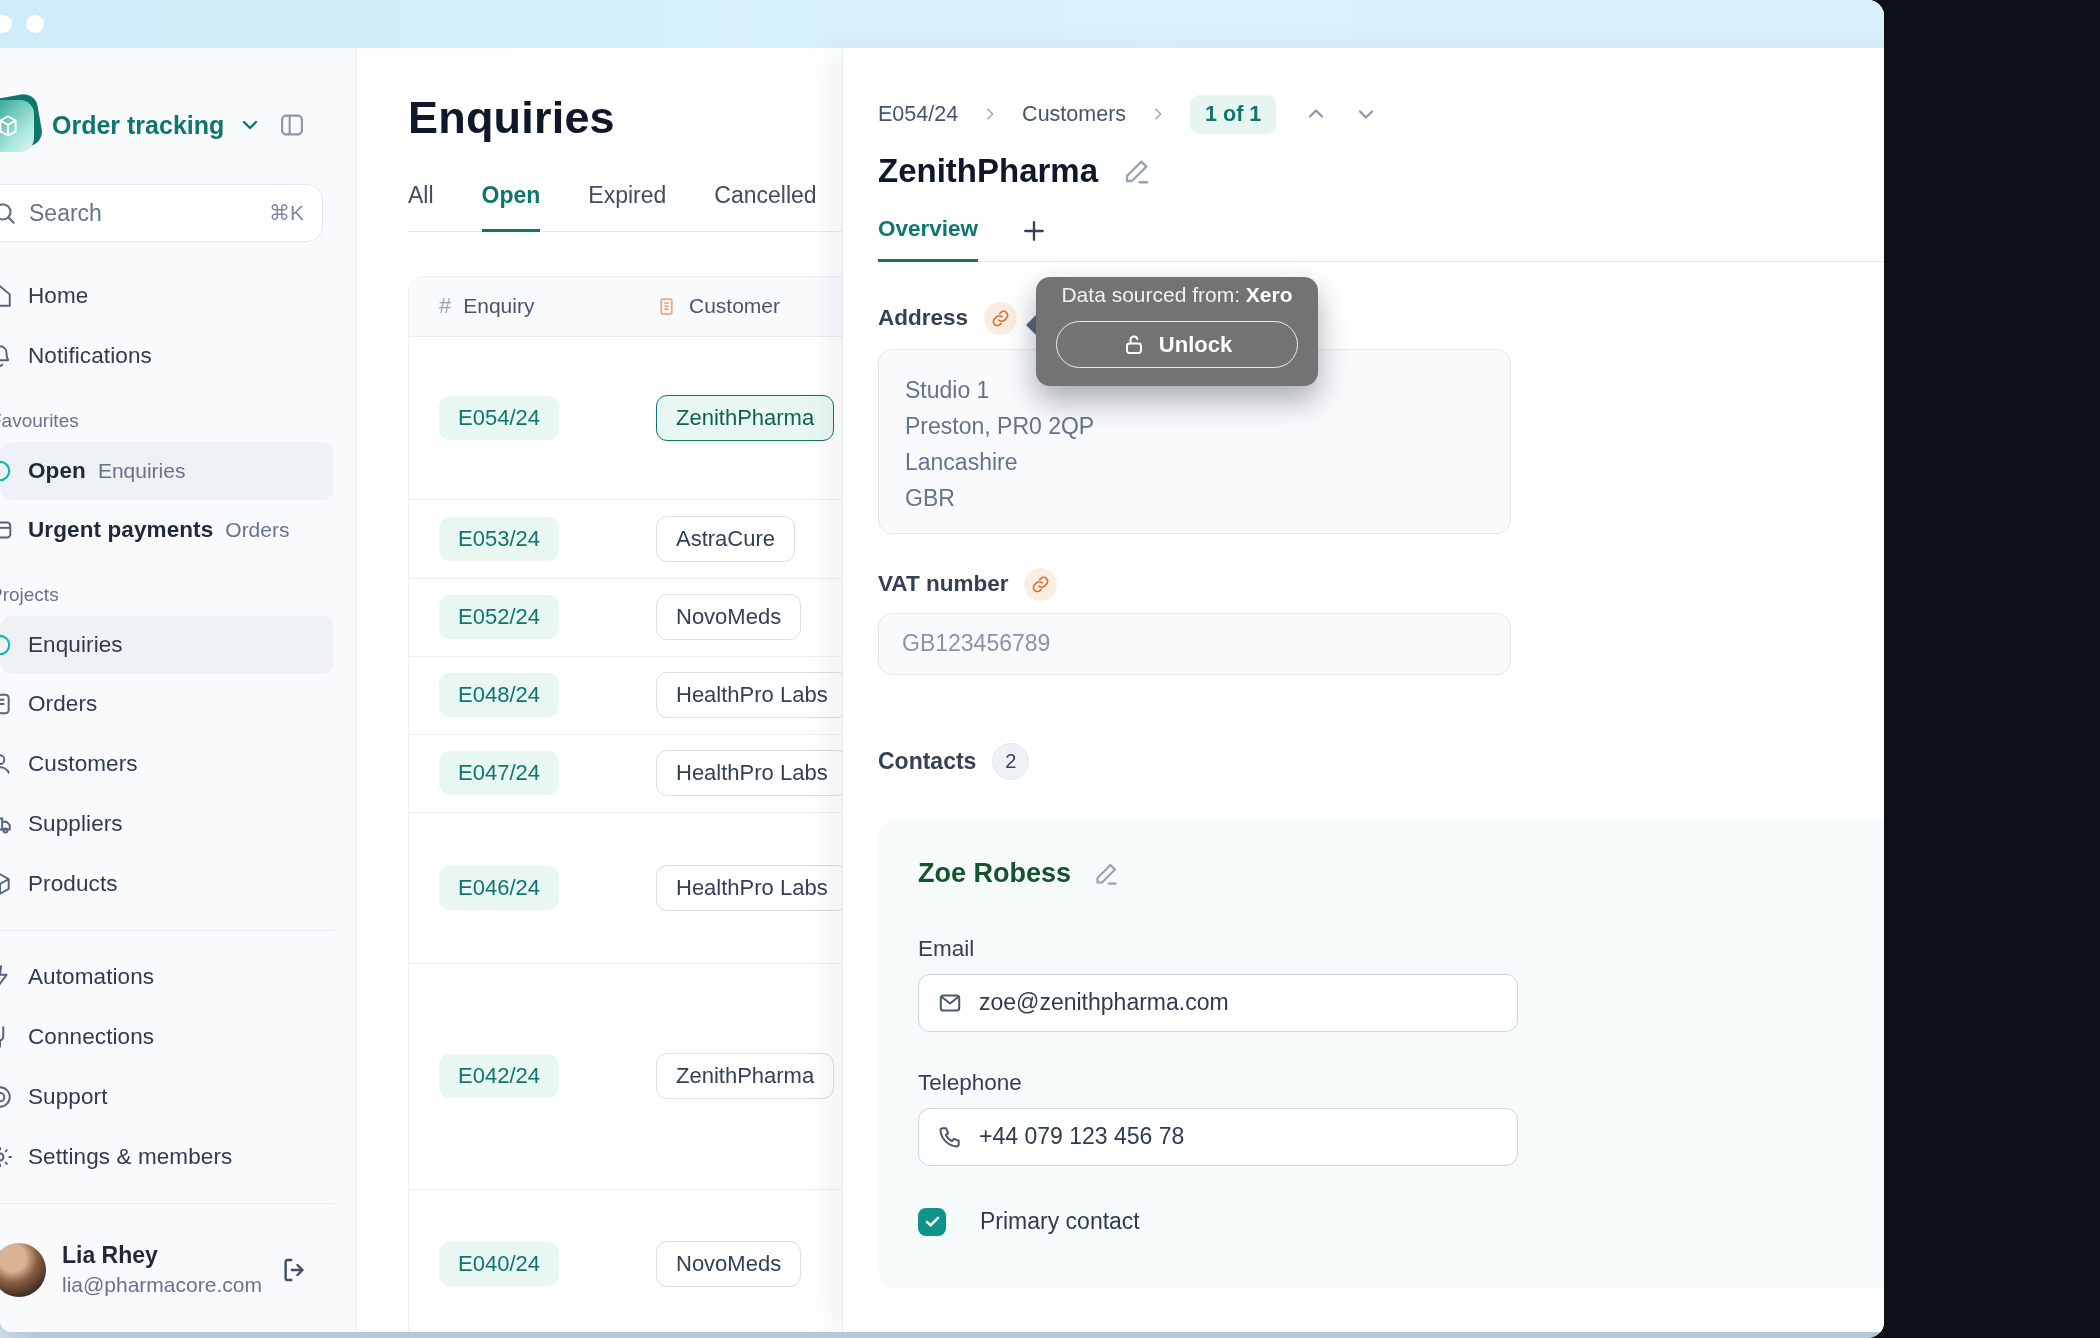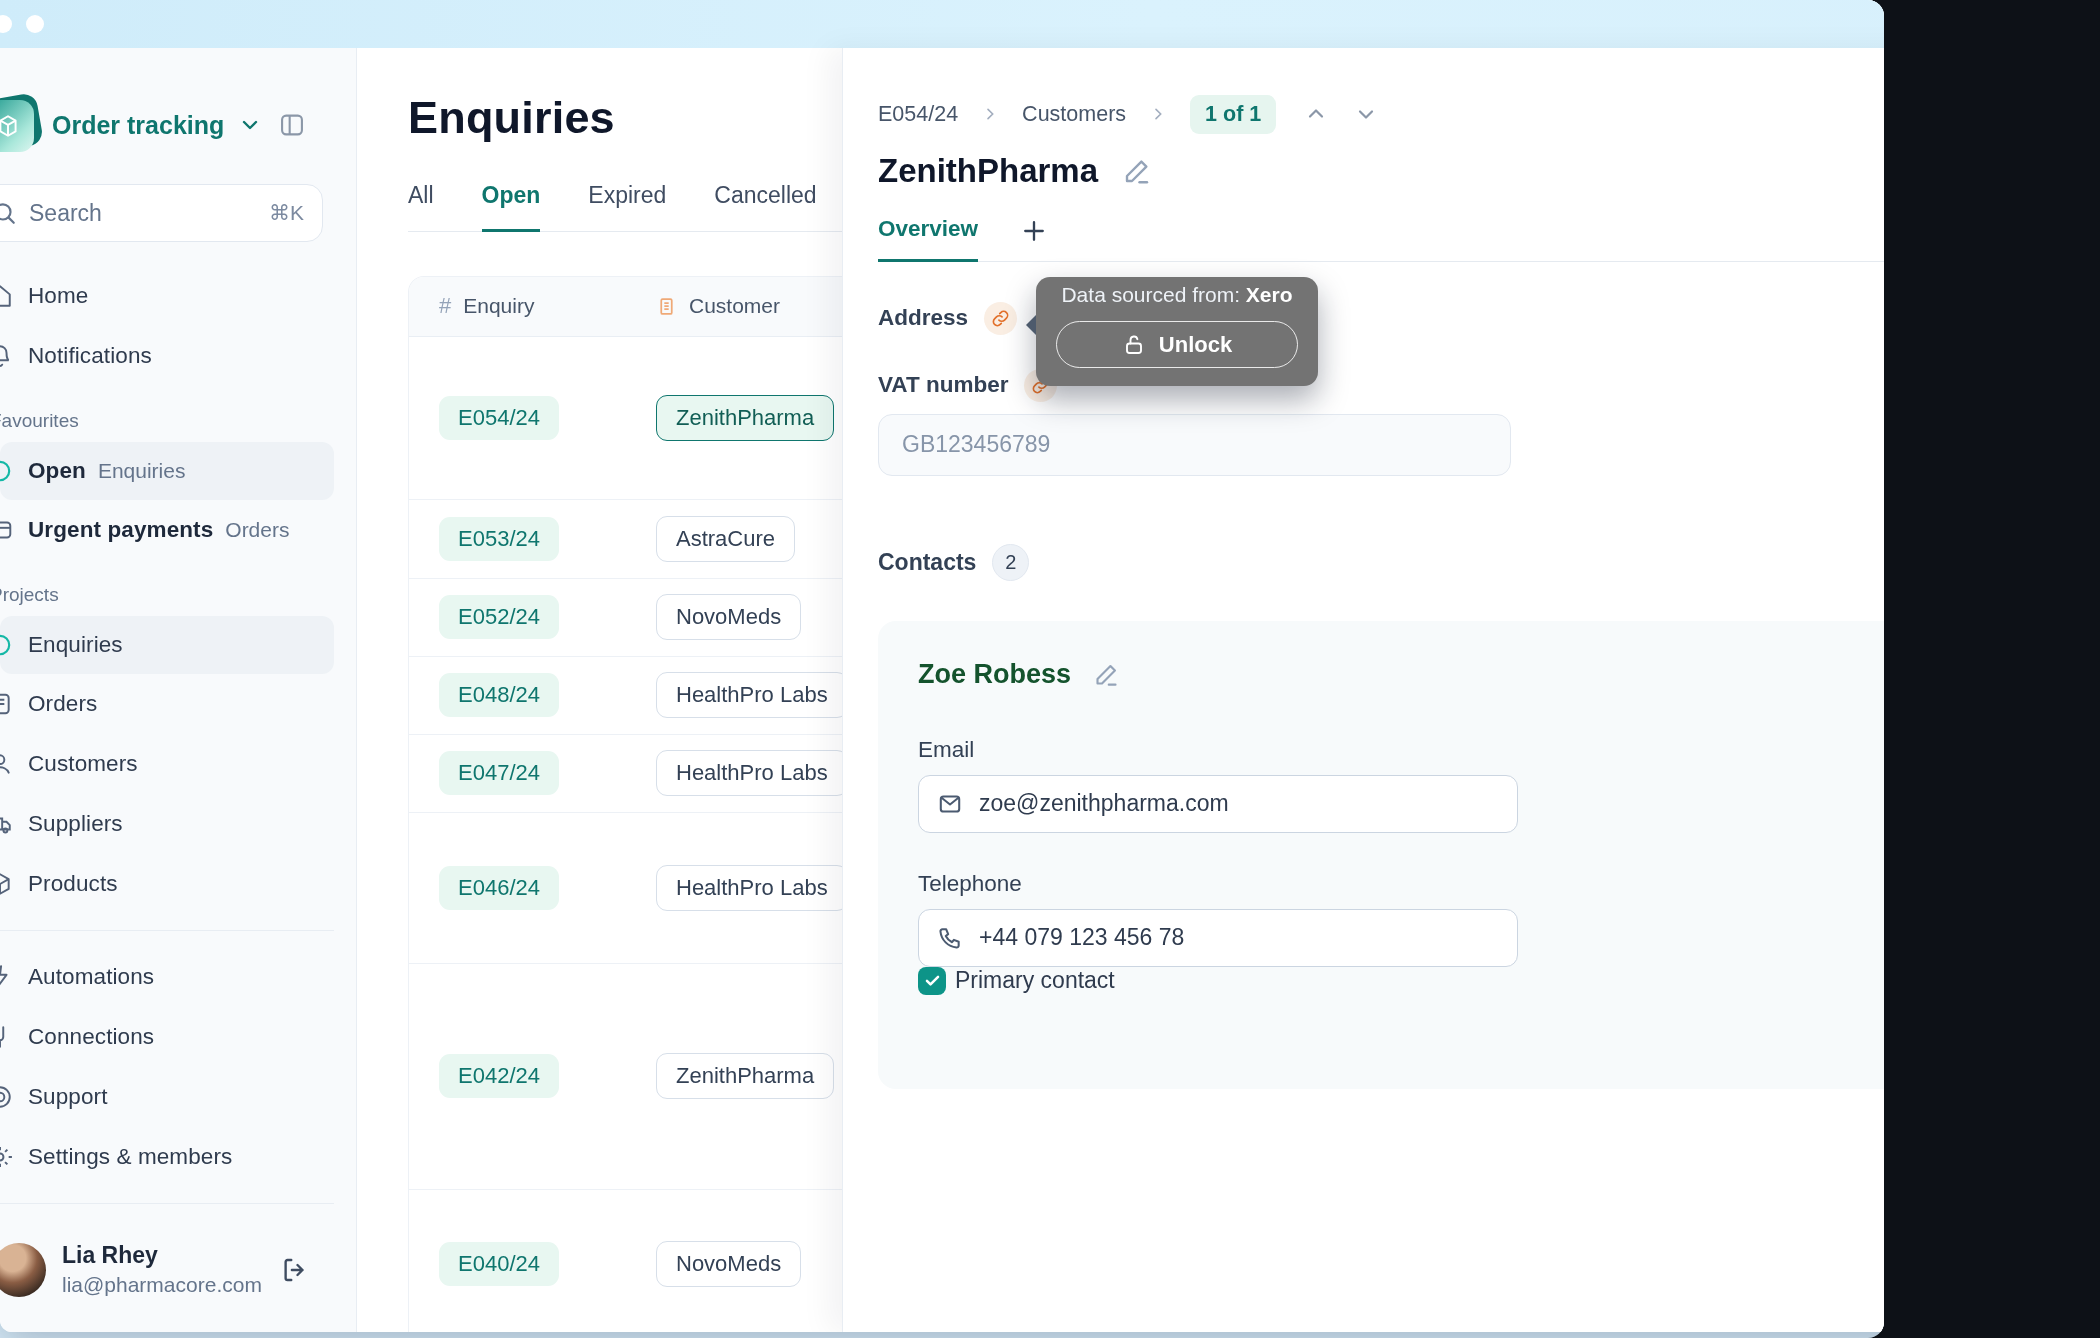--- a/index.html
+++ b/index.html
@@ -94,21 +94,21 @@
   .new-btn{margin-left:auto;display:flex;align-items:center;gap:11px;border:1.8px solid #0f766e;color:#0f766e;background:#ffffff;border-radius:11px;height:49px;padding:0 22px;font-size:22.5px;font-weight:bold;}
   .contact-card{margin-top:34px;width:1187px;height:468px;background:#f7fafb;border-radius:18px;padding:36px 40px;}
   .cname-row{display:flex;align-items:center;gap:22px;}
   .cname{font-size:27px;font-weight:bold;color:#14532d;}
   .del-btn{margin-left:auto;color:#d12c2c;display:flex;}
   .clabel{margin-top:44px;font-size:22.5px;font-weight:500;color:#334155;}
   .clabel.second{margin-top:38px;}
   .cinput{margin-top:12px;width:600px;height:58px;background:#ffffff;border:1.5px solid #cbd5e1;border-radius:12px;display:flex;align-items:center;gap:16px;padding:0 18px;}
   .cinput .ic{color:#4b5a70;display:flex;flex:0 0 auto;}
   .cinput .val{font-size:23px;color:#2f3b4e;}
-  .check-row{display:flex;align-items:center;gap:9px;}
+  .check-row{display:flex;align-items:center;gap:34px;margin-top:42px;}
   .checkbox{width:28px;height:28px;border-radius:8px;background:#0d9488;display:flex;align-items:center;justify-content:center;color:#fff;}
   .check-label{font-size:23px;color:#2f3b4e;}
   svg{display:block;}
 </style>
 </head>
 <body>
 
 <div class="screen">
   <div class="window">
 
@@ -442,20 +442,26 @@
 
       <div class="field-label-row">
         <span class="field-label">Address</span>
         <span class="link-chip">
             <svg width="19" height="19" viewBox="0 0 24 24" fill="none" stroke="currentColor" stroke-width="2.1" stroke-linecap="round">
               <path d="M10 14a5 5 0 007.1 0l2.4-2.4a5 5 0 00-7.1-7.1L11 5.9"></path>
               <path d="M14 10a5 5 0 00-7.1 0l-2.4 2.4a5 5 0 007.1 7.1L13 18.1"></path>
             </svg>
           </span>
       </div>
+      <div class="addr-box">
+        <div class="addr-line">Studio 1</div>
+        <div class="addr-line">Preston, PR0 2QP</div>
+        <div class="addr-line">Lancashire</div>
+        <div class="addr-line">GBR</div>
+      </div>
 
       <div class="field-label-row" style="margin-top:34px;">
         <span class="field-label">VAT number</span>
         <span class="link-chip">
             <svg width="19" height="19" viewBox="0 0 24 24" fill="none" stroke="currentColor" stroke-width="2.1" stroke-linecap="round">
               <path d="M10 14a5 5 0 007.1 0l2.4-2.4a5 5 0 00-7.1-7.1L11 5.9"></path>
               <path d="M14 10a5 5 0 00-7.1 0l-2.4 2.4a5 5 0 007.1 7.1L13 18.1"></path>
             </svg>
           </span>
       </div>

